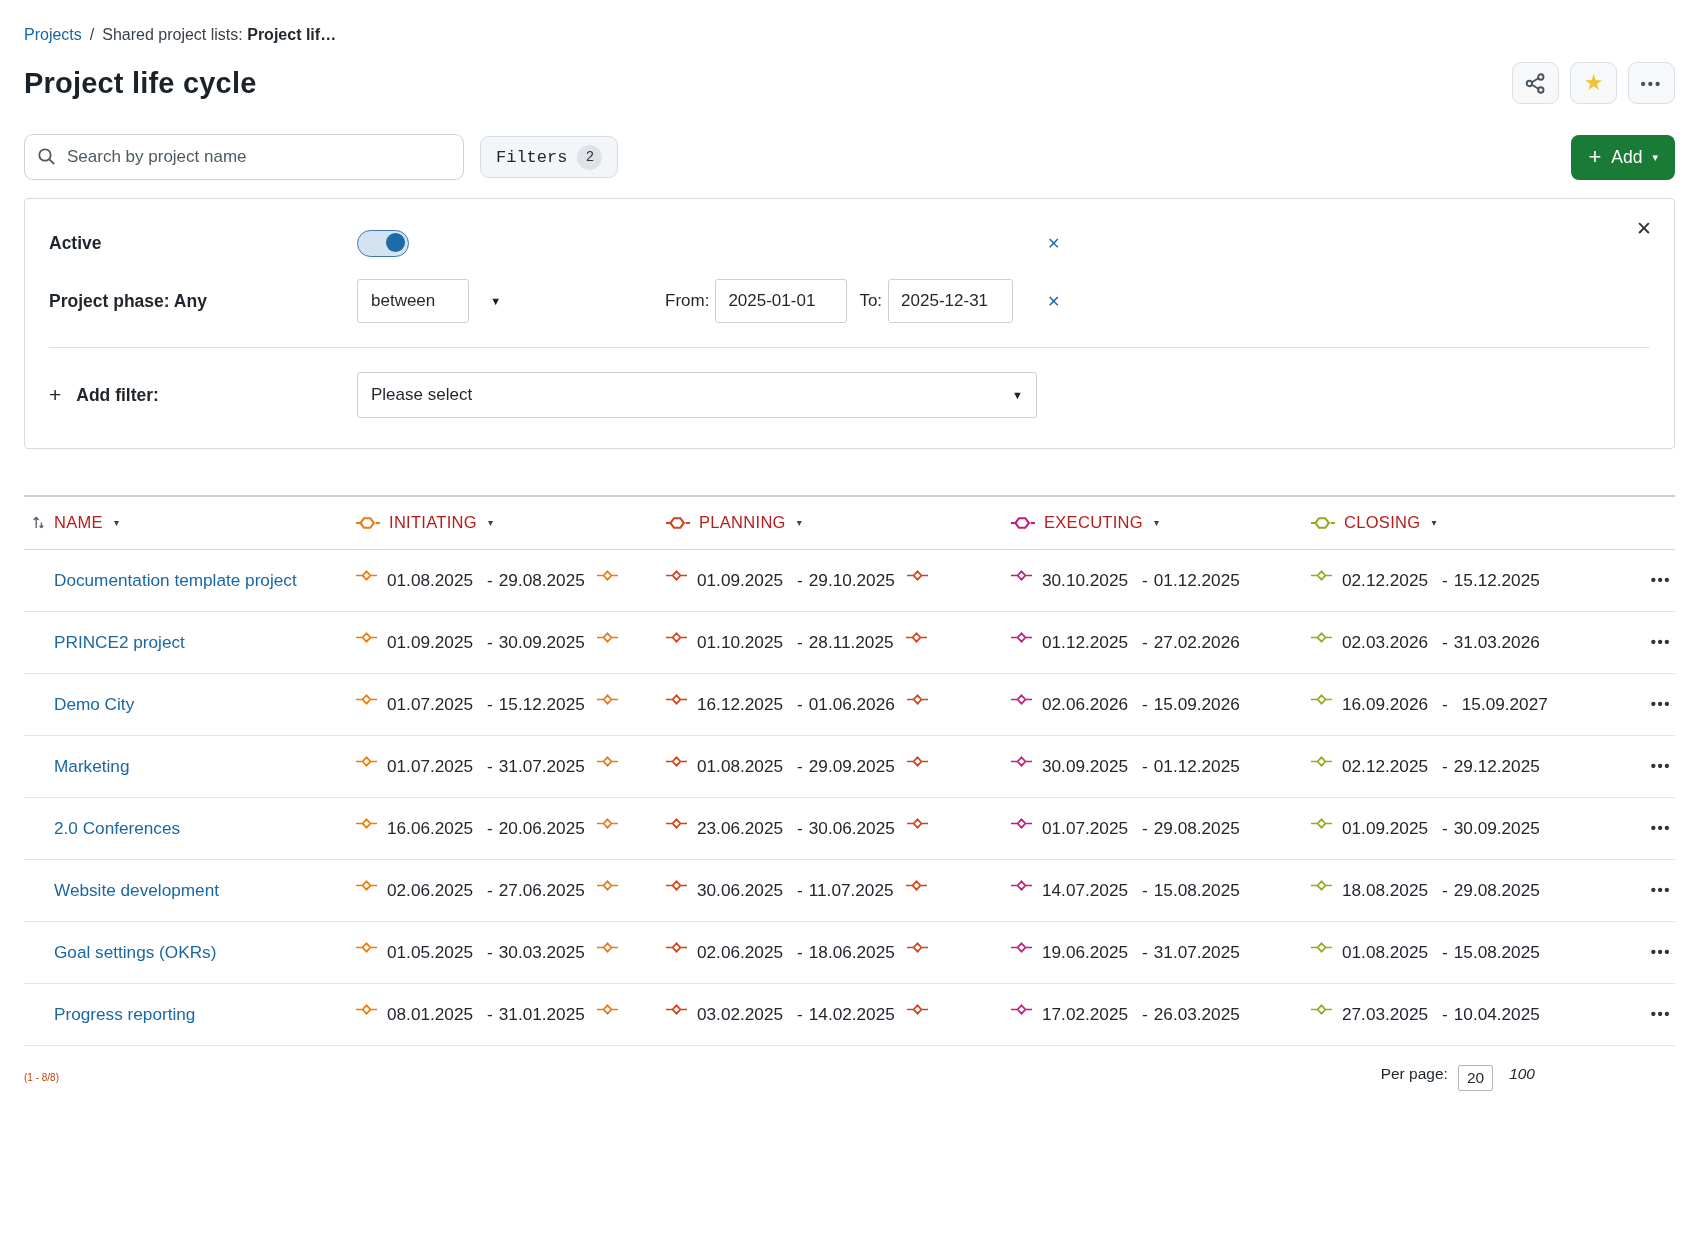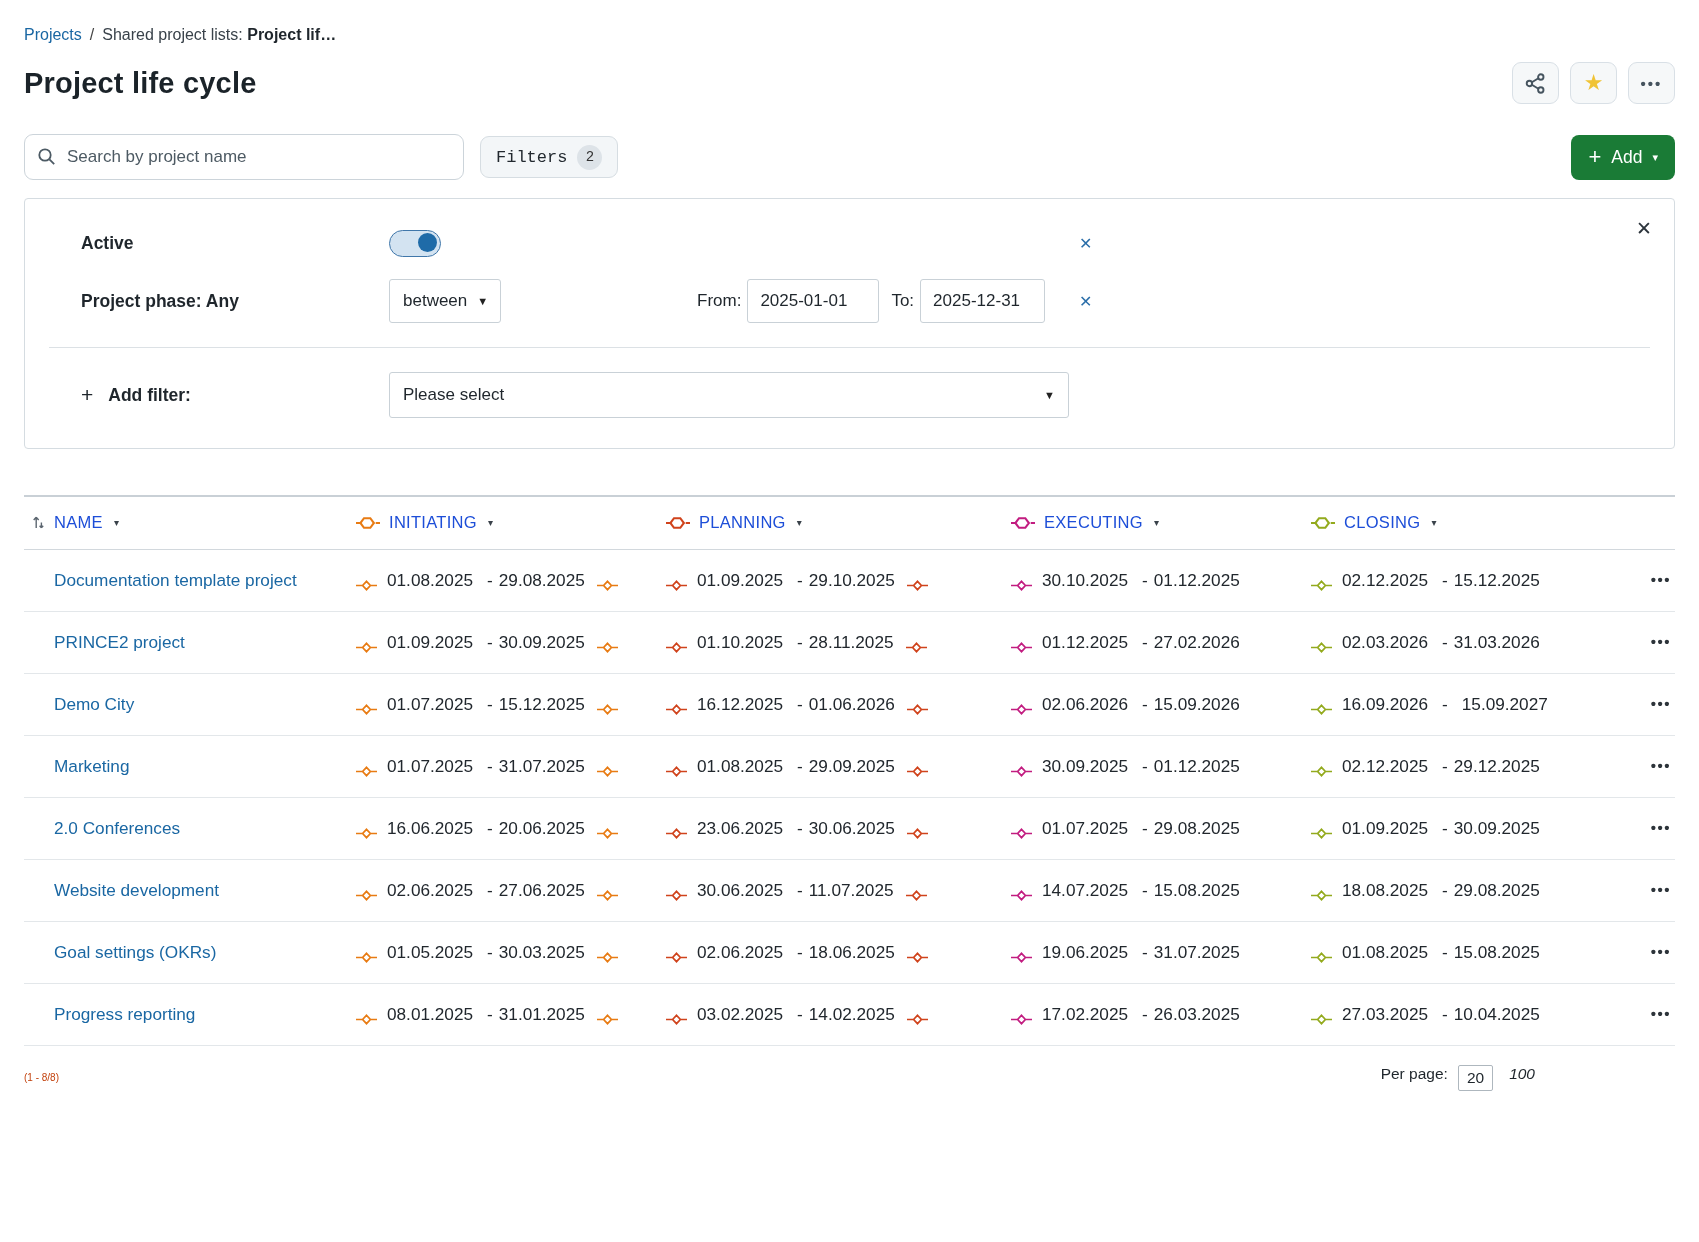--- a/index.html
+++ b/index.html
@@ -60,34 +60,34 @@
 
   
   .filter-panel {
     position: relative; margin-top: 18px; border: 1px solid #d5dce1;
     border-radius: 4px; padding: 22px 24px 30px 24px;
   }
   .panel-close {
     position:absolute; top: 20px; right: 22px; background:none; border:none;
     font-size: 19px; color:#2b333b; cursor:pointer; line-height:1; font-family: inherit;
   }
-  .filter-row { display: grid; grid-template-columns: 308px 690px 60px; align-items: center; margin-left: 32px; }
+  .filter-row { display: grid; grid-template-columns: 308px 690px 60px; align-items: center; }
   .filter-row + .filter-row { margin-top: 14px; }
   .filter-label { font-size: 17.5px; font-weight: 700; color: #1f262c; padding-left: 0; }
   .filter-control { display:flex; align-items:center; min-height: 44px; }
   .remove-x { background:none; border:none; color:#2a6ea9; font-size: 16px; font-weight: 700; cursor:pointer; text-align:left; font-family: inherit; }
   .toggle {
     width: 52px; height: 27px; border-radius: 14px; background:#d3e3f1;
     border: 1.5px solid #4077aa; position: relative; cursor: pointer;
   }
   .toggle .knob { position:absolute; right: 3px; top: 2.5px; width: 19px; height: 19px; border-radius: 50%; background:#1f6ba8; }
   .select {
     border: 1px solid #c9d1d7; border-radius: 3px; background:#fff; cursor:pointer;
     display:flex; align-items:center; justify-content:space-between; padding: 0 13px;
-    font-size: 17px; color:#1f262c;
+    font-size: 17px; color:#1f262c;gap:45px;
   }
   .select .caret { font-size: 11px; color:#222; margin-left: 10px; }
   .select.small { width: 112px; height: 44px; }
   .select.wide { width: 680px; height: 46px; }
   .from-to { display:flex; align-items:center; margin-left: 196px; }
   .from-to label { font-size: 17px; color:#1f262c; margin-right: 6px; }
   .from-to input {
     height: 44px; border: 1px solid #c9d1d7; border-radius: 3px; font-size: 17px;
     color:#1f262c; padding: 0 12px; outline: none; font-family: inherit;
   }
@@ -97,27 +97,27 @@
   .add-row { margin-top: 24px; }
   .add-filter-label { display:flex; align-items:center; gap: 15px; }
   .add-filter-label .plus2 { font-size: 21px; font-weight: 400; color:#1f262c; }
 
   
   table { width: 1651px; border-collapse: collapse; table-layout: fixed; margin-top: 46px; border-top: 2px solid #c9d0d6; }
   col.c-name { width: 320px; } col.c-init { width: 310px; } col.c-plan { width: 345px; }
   col.c-exec { width: 300px; } col.c-close { width: 320px; } col.c-menu { width: 56px; }
   thead th { border-bottom: 1px solid #d2d8dd; height: 53px; text-align:left; vertical-align: middle; cursor:pointer; }
   .th-inner { display:flex; align-items:center; gap: 9px; }
-  .th-label { font-size: 16.5px; font-weight: 400; color:#1d4ed8; letter-spacing: .3px; }
+  .th-label { font-size: 16.5px; font-weight: 400; color:#b91c1c; letter-spacing: .3px; }
   .th-caret { font-size: 10px; color:#3a424a; margin-left: 2px; }
   th.name-th .th-inner { padding-left: 8px; }
   th.phase-th .th-inner, tbody td.phase-td .cell { padding-left: 12px; }
   tbody tr { border-bottom: 1px solid #e3e7ea; height: 62px; }
   .proj-link { color:#1A67A3; font-size: 17.2px; text-decoration:none; cursor:pointer; padding-left: 30px; display:inline-block; }
-  .cell { display:flex; align-items:flex-end; }
+  .cell { display:flex; align-items:flex-start; }
   .cell .d { font-size: 17.2px; color:#21272d; margin: 0 0 0 10px; white-space: nowrap; }
   .cell .dash { font-size: 17.2px; color:#21272d; margin: 0 6px 0 14px; }
   .cell .trail { margin-left: 12px; }
   .row-menu { background:none; border:none; cursor:pointer; color:#2d343a; font-size: 15px; font-weight:700; letter-spacing: 1.5px; font-family: inherit; }
   td.menu-td { text-align: right; padding-right: 4px; }
 
   
   .footer { display:flex; align-items:center; justify-content:space-between; margin-top: 19px; }
   .result-count { font-size: 10px; color:#c2410c; }
   .per-page { display:flex; align-items:flex-start; font-size: 15.5px; color:#1f262c; margin-right: 140px; }

